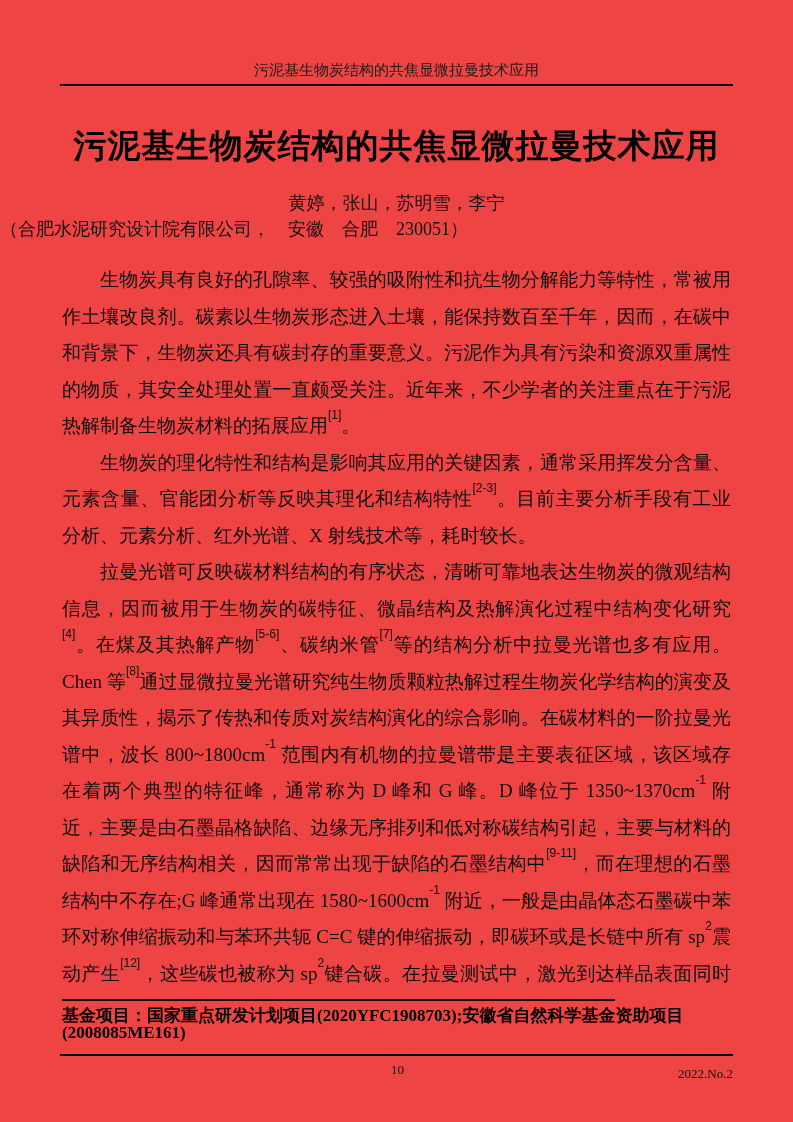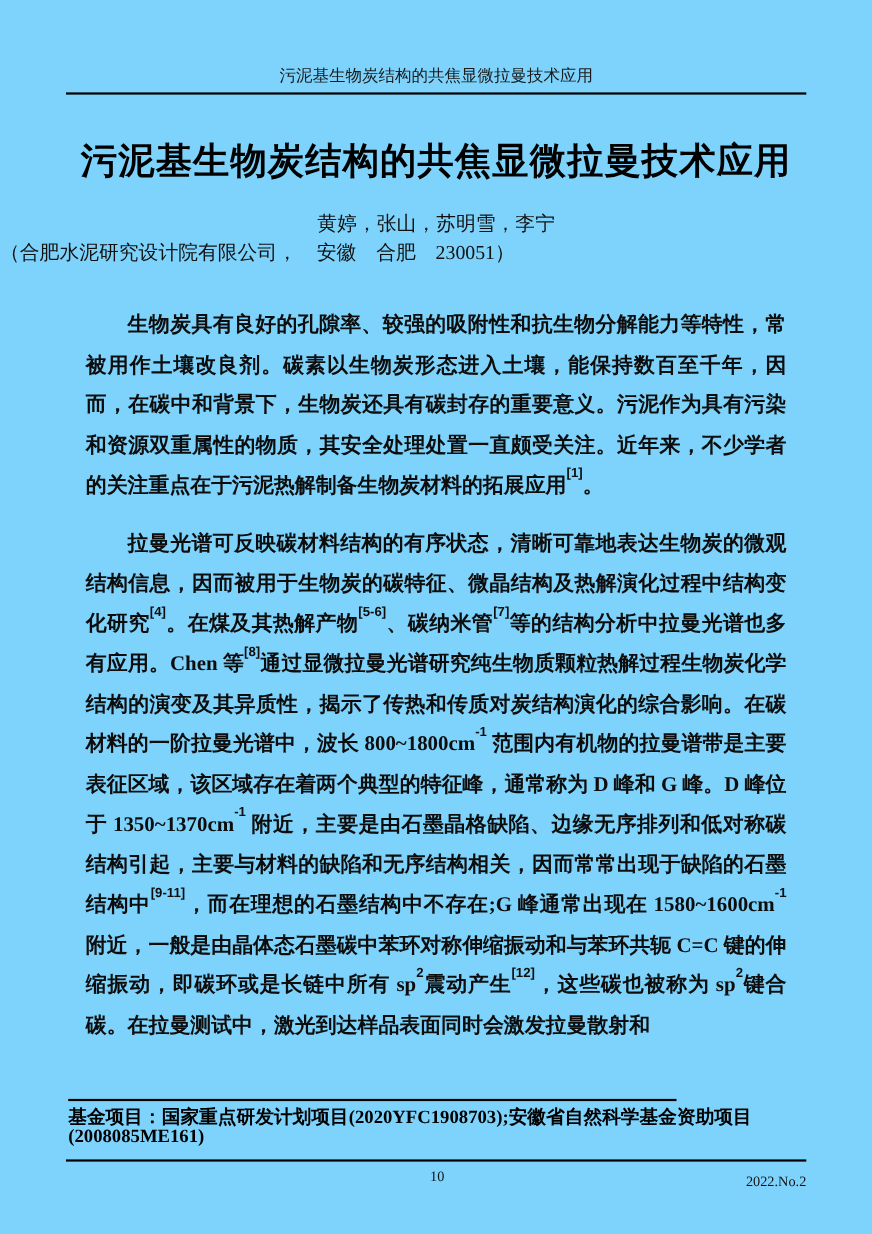--- a/index.html
+++ b/index.html
@@ -2,21 +2,21 @@
 <html lang="zh"><head>
 <meta charset="utf-8">
 <style>
   * { margin: 0; padding: 0; box-sizing: border-box; }
   html, body { background: #ffffff; }
   .page {
     position: relative;
     width: 793px;
     height: 1122px;
     margin: 0 auto;
-    background: #7dd3fc;
+    background: #ef4444;
     color: #111111;
     font-family: "Liberation Serif", "DejaVu Serif", serif;
     overflow: hidden;
   }
   .running-title {
     padding-top: 62px;
     text-align: center;
     font-size: 15px;
     line-height: 16px;
     color: #1a1a1a;
@@ -53,21 +53,21 @@
   .paragraphs {
     margin: 22px 62px 0 62px;
     width: 669px;
     height: 735px;
     overflow: hidden;
     font-size: 19px;
     line-height: 36.5px;
     text-align: justify;
     color: #0d0d0d;
   }
-  .paragraphs p { text-indent: 2em; margin: 16px; font-weight: bold; }
+  .paragraphs p { text-indent: 2em; margin: 0; }
   sup.ref {
     font-size: 12px;
     line-height: 0;
     position: relative;
     top: -0.45em;
     font-family: "Liberation Sans", "DejaVu Sans", sans-serif;
   }
   .footnote-sep {
     position: absolute;
     top: 999px;
@@ -117,20 +117,21 @@
     <div class="header-rule"></div>
   </header>
 
   <main>
     <h1 class="article-title">污泥基生物炭结构的共焦显微拉曼技术应用</h1>
     <div class="authors">黄婷，张山，苏明雪，李宁</div>
     <div class="affiliation">（合肥水泥研究设计院有限公司，　安徽　合肥　230051）</div>
 
     <div class="paragraphs">
         <p>生物炭具有良好的孔隙率、较强的吸附性和抗生物分解能力等特性，常被用作土壤改良剂。碳素以生物炭形态进入土壤，能保持数百至千年，因而，在碳中和背景下，生物炭还具有碳封存的重要意义。污泥作为具有污染和资源双重属性的物质，其安全处理处置一直颇受关注。近年来，不少学者的关注重点在于污泥热解制备生物炭材料的拓展应用<sup class="ref">[1]</sup>。</p>
+        <p>生物炭的理化特性和结构是影响其应用的关键因素，通常采用挥发分含量、元素含量、官能团分析等反映其理化和结构特性<sup class="ref">[2-3]</sup>。目前主要分析手段有工业分析、元素分析、红外光谱、X 射线技术等，耗时较长。</p>
         <p>拉曼光谱可反映碳材料结构的有序状态，清晰可靠地表达生物炭的微观结构信息，因而被用于生物炭的碳特征、微晶结构及热解演化过程中结构变化研究<sup class="ref">[4]</sup>。在煤及其热解产物<sup class="ref">[5-6]</sup>、碳纳米管<sup class="ref">[7]</sup>等的结构分析中拉曼光谱也多有应用。Chen 等<sup class="ref">[8]</sup>通过显微拉曼光谱研究纯生物质颗粒热解过程生物炭化学结构的演变及其异质性，揭示了传热和传质对炭结构演化的综合影响。在碳材料的一阶拉曼光谱中，波长 800~1800cm<sup class="ref">-1</sup> 范围内有机物的拉曼谱带是主要表征区域，该区域存在着两个典型的特征峰，通常称为 D 峰和 G 峰。D 峰位于 1350~1370cm<sup class="ref">-1</sup> 附近，主要是由石墨晶格缺陷、边缘无序排列和低对称碳结构引起，主要与材料的缺陷和无序结构相关，因而常常出现于缺陷的石墨结构中<sup class="ref">[9-11]</sup>，而在理想的石墨结构中不存在;G 峰通常出现在 1580~1600cm<sup class="ref">-1</sup> 附近，一般是由晶体态石墨碳中苯环对称伸缩振动和与苯环共轭 C=C 键的伸缩振动，即碳环或是长链中所有 sp<sup class="ref">2</sup>震动产生<sup class="ref">[12]</sup>，这些碳也被称为 sp<sup class="ref">2</sup>键合碳。在拉曼测试中，激光到达样品表面同时会激发拉曼散射和</p>
       </div>
   </main>
 
   <div class="footnote-sep"></div>
   <div class="footnote">
     <span>基金项目：</span><span>国家重点研发计划项目(2020YFC1908703);安徽省自然科学基金资助项目(2008085ME161)</span>
   </div>
 
   <footer>

